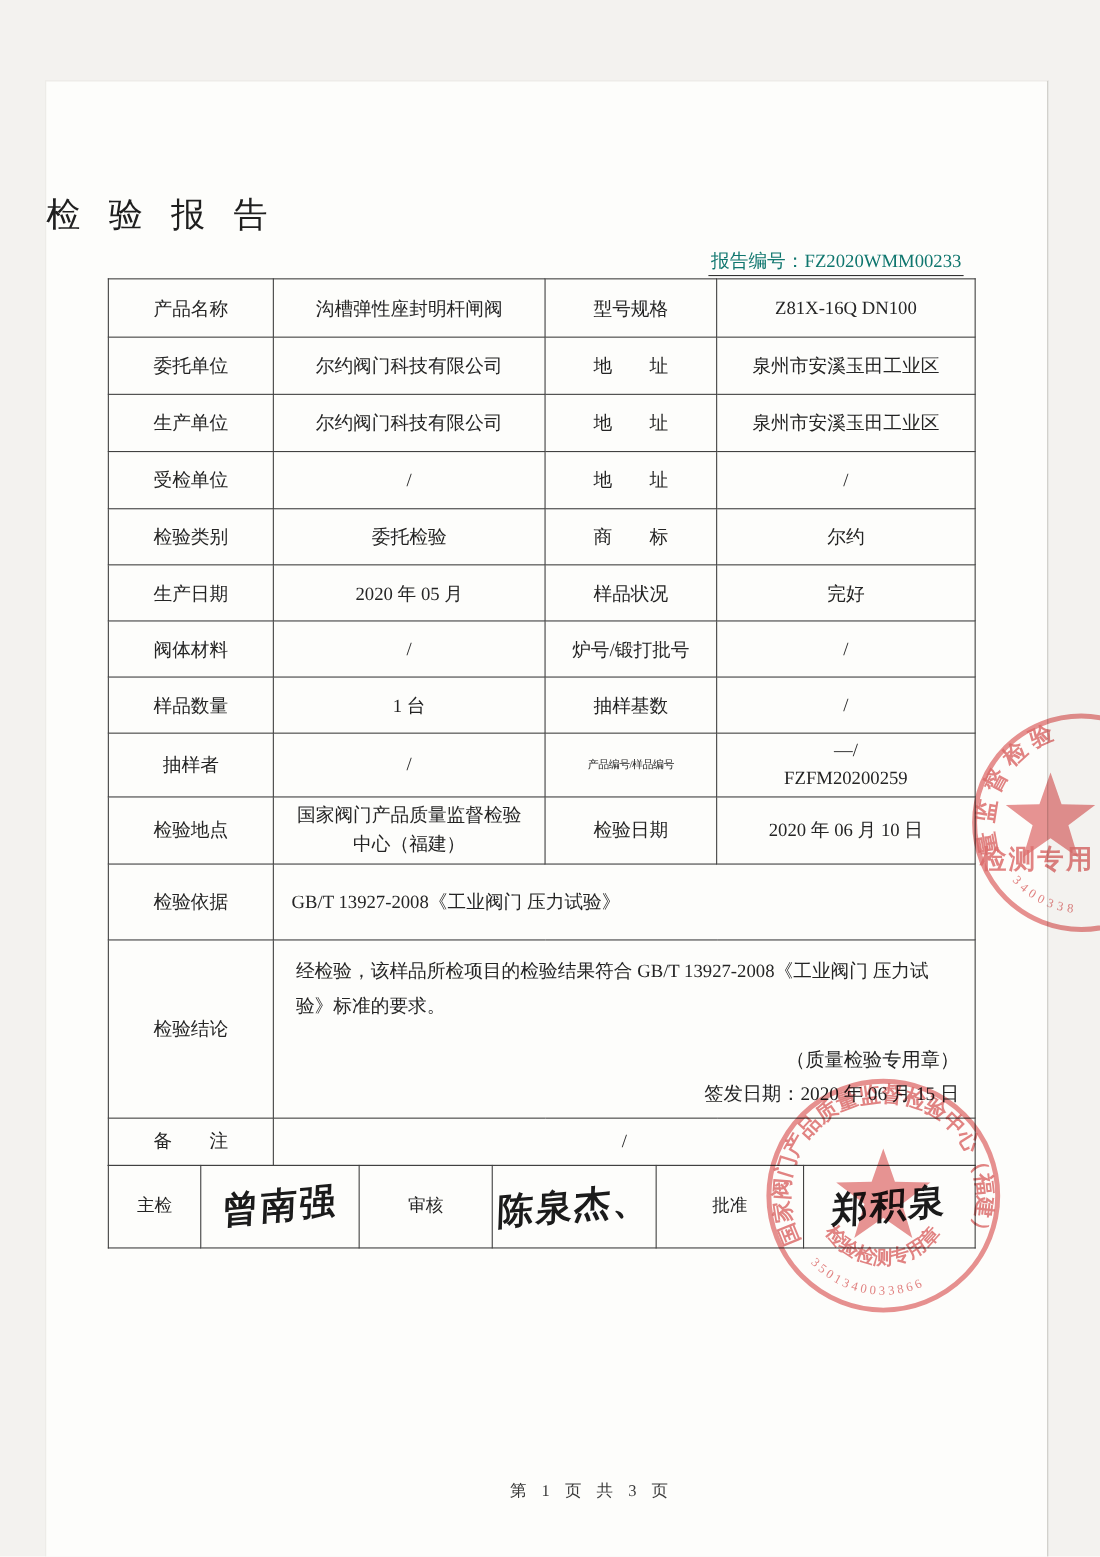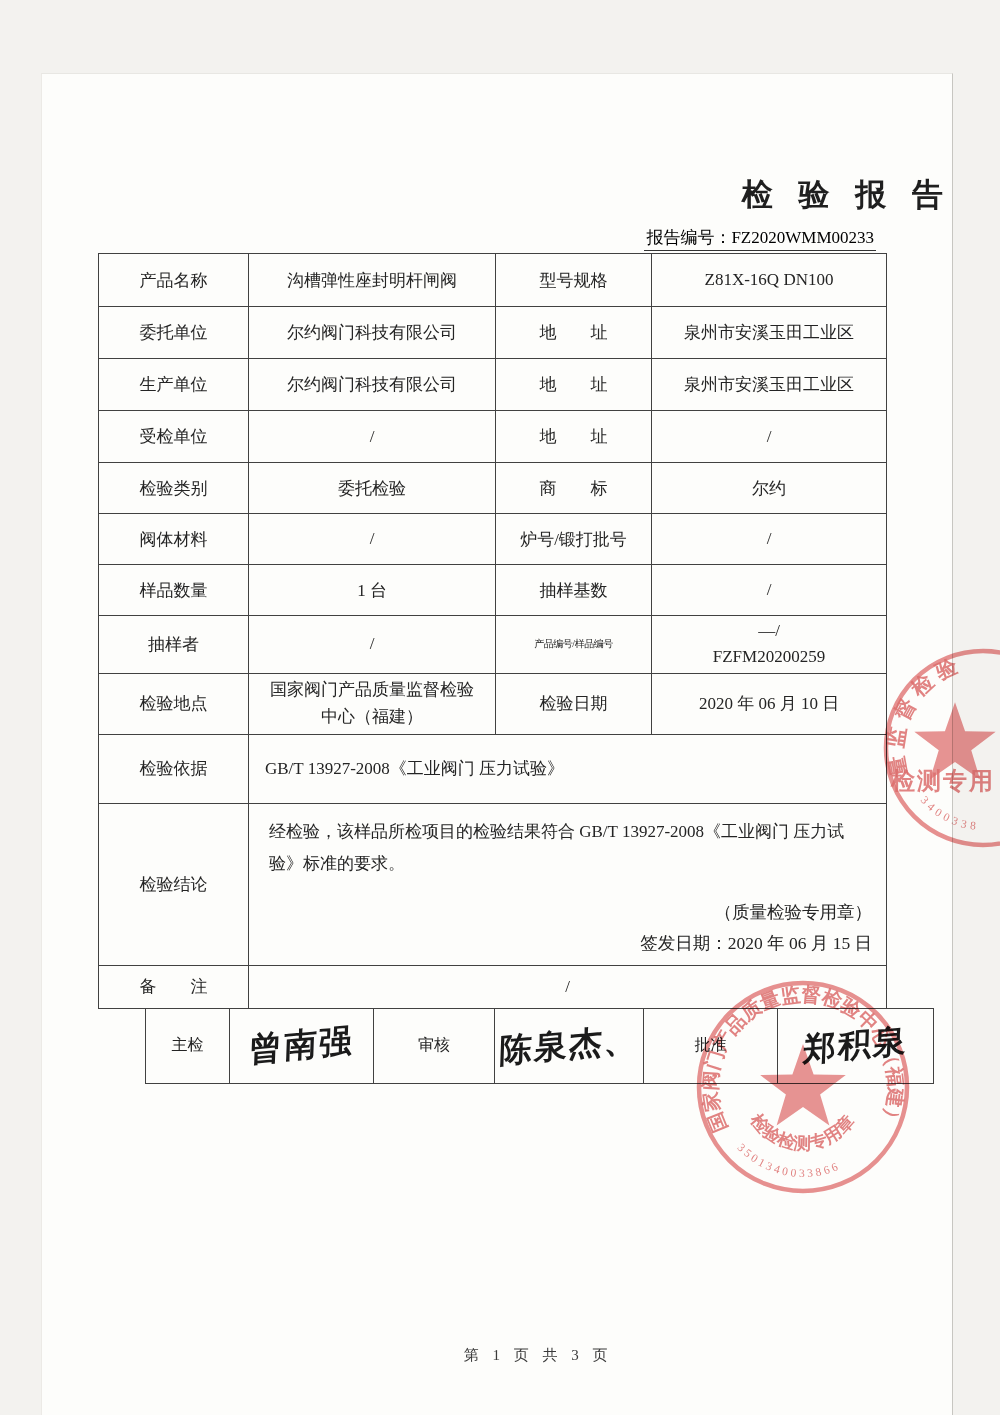--- a/index.html
+++ b/index.html
@@ -11,43 +11,43 @@
   }
   .page{
     position:absolute;left:41px;top:73px;width:910px;height:1342px;
     background:#fdfdfb;
     border-top:1px solid #e8e7e3;
     border-left:1px solid #eceae6;
     border-right:1px solid #c7c6c1;
   }
   .doc-title{
     position:absolute;left:0;top:100px;width:100%;
-    text-align:right;font-size:31px;font-weight:bold;
+    text-align:left;font-size:31px;font-weight:normal;
     letter-spacing:9px;color:#1f1f1f;
   }
   .report-no{
     position:absolute;top:152px;right:76px;
-    font-size:17px;color:#000000;
+    font-size:17px;color:#0f766e;
     border-bottom:1px solid #333;padding:0 2px 1px 2px;text-align:center;
   }
   .tbl-wrap{position:absolute;left:56px;top:179px;width:790px;}
   table{border-collapse:collapse;table-layout:fixed;width:788px;}
   td{
     border:1px solid #414141;
     text-align:center;vertical-align:middle;
     font-size:17px;color:#242424;
     padding:2px 4px;overflow:hidden;
   }
   td.lefty{text-align:left;padding-left:16px;}
   td.tight{font-size:10px;letter-spacing:-0.5px;padding:2px 1px;}
   .two-line{line-height:1.55;}
   .h53{height:53px}.h52{height:52px}.h51{height:51px}.h57{height:57px}
   .h45{height:45px}.h61{height:61px}.h69{height:69px}.h67{height:67px}
   .h162{height:162px}.h43{height:43px}.h75{height:75px}
-  .sig-table{margin-top:-1px;margin-left:47px;}
+  .sig-table{margin-top:-1px;}
   .sig-label{font-size:16px;}
   .sig-name{
     font-size:33px;color:#1b1b1b;font-weight:600;
     transform:rotate(-5deg) skewX(-7deg);display:inline-block;
     letter-spacing:2px;
   }
   .concl-cell{position:relative;text-align:left;vertical-align:top;}
   .concl-text{
     padding:10px 14px 0 16px;line-height:1.9;font-size:17px;text-align:left;
   }
@@ -101,20 +101,26 @@
         <td>受检单位</td>
         <td>/</td>
         <td>地　　址</td>
         <td>/</td>
       </tr>
       <tr class="h51">
         <td>检验类别</td>
         <td>委托检验</td>
         <td>商　　标</td>
         <td>尔约</td>
+      </tr>
+      <tr class="h51">
+        <td>生产日期</td>
+        <td>2020 年 05 月</td>
+        <td>样品状况</td>
+        <td>完好</td>
       </tr>
       <tr class="h51">
         <td>阀体材料</td>
         <td>/</td>
         <td>炉号/锻打批号</td>
         <td>/</td>
       </tr>
       <tr class="h51">
         <td>样品数量</td>
         <td>1 台</td>

